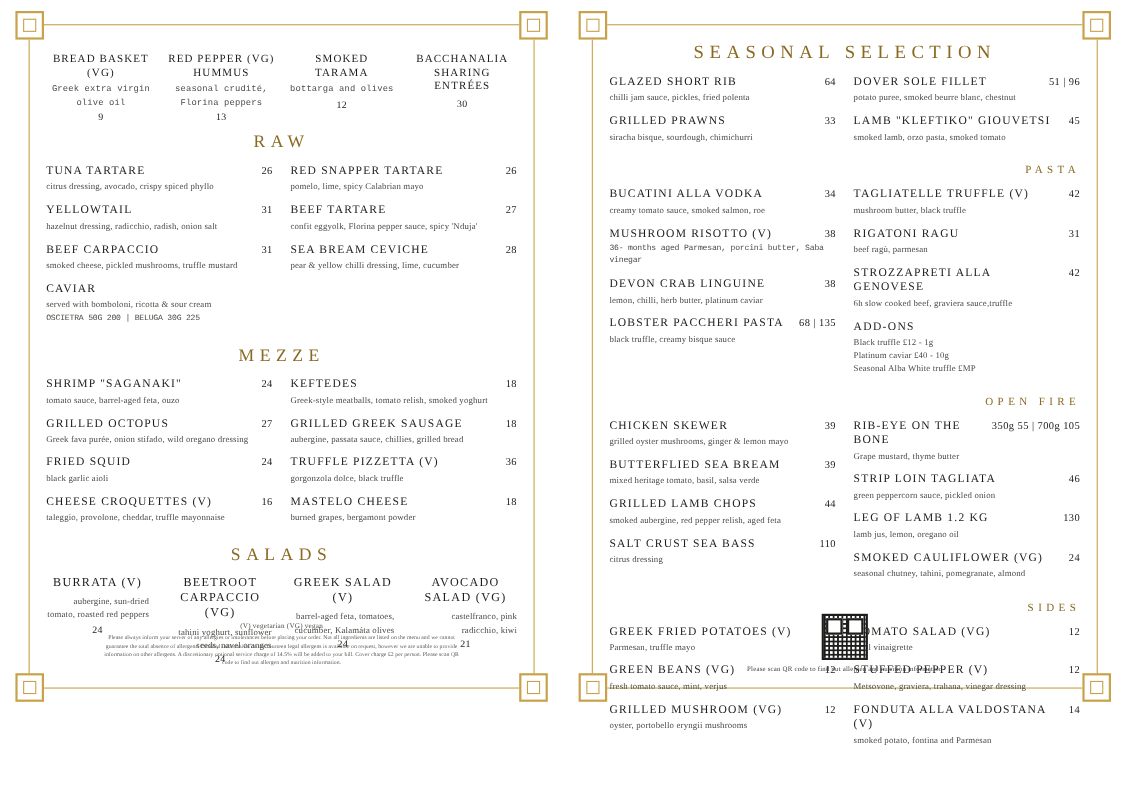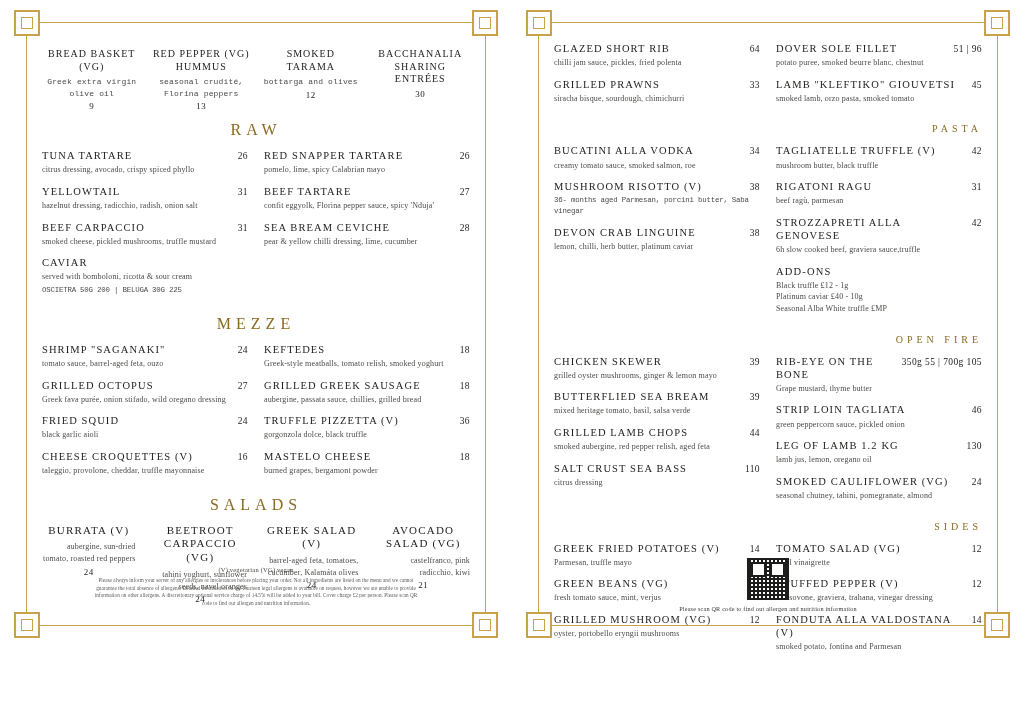--- a/index.html
+++ b/index.html
@@ -395,20 +395,21 @@
     <div class="orn tr"></div>
     <div class="orn bl"></div>
     <div class="orn br"></div>
     <div class="frameline-top"></div>
     <div class="frameline-bottom"></div>
     <div class="frameline-left"></div>
     <div class="frameline-right"></div>
 
     <div class="content">
 
+      <div class="section-title big" style="font-size:17px;letter-spacing:5px;margin-top:4px;">SEASONAL SELECTION</div>
 
       <div class="cols" style="margin-top:8px;">
         <div class="col">
           <div class="item">
             <div class="item-head">
               <span class="item-name">GLAZED SHORT RIB</span>
               <span class="price">64</span>
             </div>
             <div class="desc">chilli jam sauce, pickles, fried polenta</div>
           </div>
@@ -454,20 +455,27 @@
               <span class="price">38</span>
             </div>
             <div class="desc mono">36- months aged Parmesan, porcini butter, Saba vinegar</div>
           </div>
           <div class="item">
             <div class="item-head">
               <span class="item-name">DEVON CRAB LINGUINE</span>
               <span class="price">38</span>
             </div>
             <div class="desc">lemon, chilli, herb butter, platinum caviar</div>
+          </div>
+          <div class="item">
+            <div class="item-head">
+              <span class="item-name">LOBSTER PACCHERI PASTA</span>
+              <span class="price">68 | 135</span>
+            </div>
+            <div class="desc">black truffle, creamy bisque sauce</div>
           </div>
         </div>
         <div class="col">
           <div class="item">
             <div class="item-head">
               <span class="item-name">TAGLIATELLE TRUFFLE (V)</span>
               <span class="price">42</span>
             </div>
             <div class="desc">mushroom butter, black truffle</div>
           </div>

